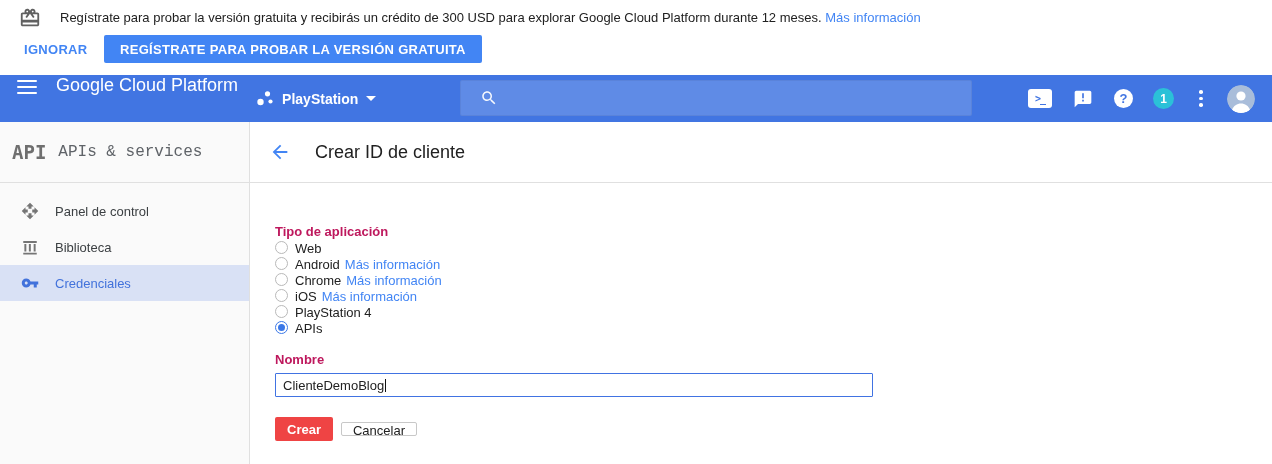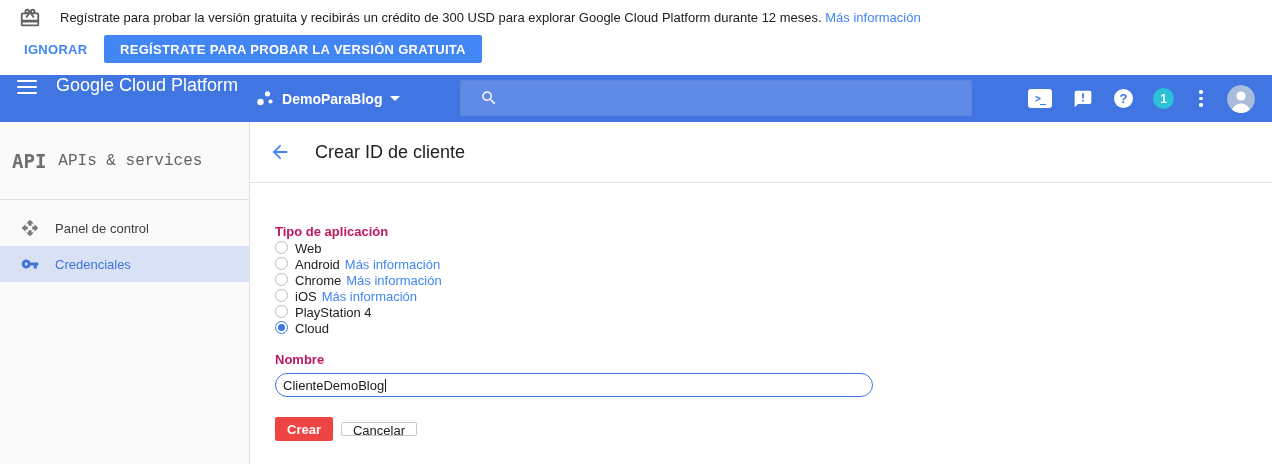--- a/index.html
+++ b/index.html
@@ -46,21 +46,21 @@
     color:#4175e2; font-size:13px; font-weight:700; }
   .notif-badge { width:21px; height:21px; margin-left:20px; background:#2bc1d8; border-radius:50%;
     color:#fff; font-size:12px; font-weight:700; display:flex; align-items:center; justify-content:center; }
   .more-dots { margin-left:20px; width:14px; display:flex; flex-direction:column; align-items:center; gap:3px; }
   .more-dots i { width:3.5px; height:3.5px; background:#fff; border-radius:50%; }
   .avatar { width:28px; height:28px; margin-left:19px; border-radius:50%; overflow:hidden; }
 
   
   .page-body { display:flex; height:342px; }
   .sidebar { width:250px; background:#fafafa; border-right:1px solid #e0e0e0; }
-  .side-head { height:78px; border-bottom:1px solid #e0e0e0; display:flex; align-items:center; }
+  .side-head { height:61px; border-bottom:1px solid #e0e0e0; display:flex; align-items:center; }
   .api-glyph { font-family:"DejaVu Sans Mono", monospace; font-weight:700; font-size:19px;
     color:#6f6f6f; margin-left:12px; }
   .side-title { font-size:16px; color:#5f6368; margin-left:12px;font-family:Liberation Mono, monospace; }
   .side-nav { padding-top:10px; }
   .nav-item { height:36px; display:flex; align-items:center; padding-left:21px;
     font-size:13px; color:#3c4043; cursor:pointer; }
   .nav-item svg { width:18px; height:18px; fill:#757575; flex:none; }
   .nav-label { margin-left:16px; }
   .nav-item.selected { background:#d9e1f5; color:#4272db; }
   .nav-item.selected svg { fill:#4272db; }
@@ -78,21 +78,21 @@
   .opt { display:flex; align-items:flex-start; height:16px; font-size:13px; color:#212121; cursor:pointer; }
   .radio { width:13px; height:13px; border:1px solid #b9b9b9; border-radius:50%;
     margin-right:7px; position:relative; flex:none; }
   .opt.checked .radio { border-color:#3b78e7; }
   .opt.checked .radio::after { content:""; position:absolute; left:2px; top:2px; right:2px;
     bottom:2px; background:#3b78e7; border-radius:50%; }
   .opt-link { color:#4285f4; margin-left:5px; text-decoration:none; cursor:pointer; }
   .opt-link:empty { display:none; }
   .name-label { margin-top:15px; }
   .name-input { margin-top:6px; width:598px; height:24px; border:1.5px solid #4173e2;
-    border-radius:12px; display:flex; align-items:center; padding:0 7px; font-size:13px;
+    border-radius:1px; display:flex; align-items:center; padding:0 7px; font-size:13px;
     color:#212121; cursor:text; background:#fff; }
   .caret { width:1px; height:13px; background:#111; margin-left:1px; }
   .actions { margin-top:20px; display:flex; align-items:center; }
   .btn-create { height:24px; padding:0 12px; background:#ef4444; color:#fff; font-size:13px;
     font-weight:700; border:none; border-radius:2px; font-family:inherit; cursor:pointer; }
   .btn-cancel { height:14px; padding:0 11px; margin-left:8px; background:#fff; color:#212121;
     font-size:13px; border:1px solid #c8c8c8; border-radius:2px; font-family:inherit; cursor:pointer; }
 </style>
 </head>
 <body>
@@ -115,21 +115,21 @@
       <span></span>
       <span></span>
     </button>
   <span class="product-name">Google Cloud Platform</span>
   <div class="project-picker">
     <svg class="project-icon" viewBox="0 0 20 20">
       <circle cx="5.5" cy="13" r="3.2"></circle>
         <circle cx="12.5" cy="4.8" r="2.6"></circle>
         <circle cx="15.5" cy="12.5" r="2.1"></circle>
     </svg>
-    <span class="project-name">DemoParaBlog</span>
+    <span class="project-name">PlayStation</span>
     <span class="caret-down"></span>
   </div>
   <div class="searchbox">
     <svg class="search-icon" viewBox="0 0 24 24">
       <path d="M15.5 14h-.79l-.28-.27C15.41 12.59 16 11.11 16 9.5 16 5.91 13.09 3 9.5 3S3 5.91 3 9.5 5.91 16 9.5 16c1.61 0 3.09-.59 4.23-1.57l.27.28v.79l5 4.99L20.49 19l-4.99-5zm-6 0C7.01 14 5 11.99 5 9.5S7.01 5 9.5 5 14 7.01 14 9.5 11.99 14 9.5 14z"></path>
     </svg>
     <input class="search-input" value="" style="">
   </div>
   <div class="appbar-right">
     <div class="abar-ico shell-icon">&gt;_</div>
@@ -162,20 +162,26 @@
       <span class="api-glyph">API</span>
       <span class="side-title">APIs &amp; services</span>
     </div>
     <nav class="side-nav">
       <div class="nav-item">
         <svg viewBox="0 0 24 24">
             <path d="M10 9h4V6h3l-5-5-5 5h3v3zm-1 1H6V7l-5 5 5 5v-3h3v-4zm14 2l-5-5v3h-3v4h3v3l5-5zm-9 3h-4v3H7l5 5 5-5h-3v-3z"></path>
           </svg>
         <span class="nav-label">Panel de control</span>
       </div>
+      <div class="nav-item">
+        <svg viewBox="0 0 24 24">
+            <path d="M3 4h18v2.5H3zM4.5 8h2.6v10H4.5zm6 0h2.6v10h-2.6zm6.4 0h2.6v10h-2.6zM3 19.5h18V22H3z"></path>
+          </svg>
+        <span class="nav-label">Biblioteca</span>
+      </div>
       <div class="nav-item selected">
         <svg viewBox="0 0 24 24">
             <path d="M12.65 10C11.83 7.67 9.61 6 7 6c-3.31 0-6 2.69-6 6s2.69 6 6 6c2.61 0 4.83-1.67 5.65-4H17v4h4v-4h2v-4H12.65zM7 14c-1.1 0-2-.9-2-2s.9-2 2-2 2 .9 2 2-.9 2-2 2z"></path>
           </svg>
         <span class="nav-label">Credenciales</span>
       </div>
     </nav>
   </aside>
 
   <main class="main">
@@ -212,21 +218,21 @@
           <span>iOS</span>
           <a class="opt-link">Más información</a>
         </div>
         <div class="opt">
           <span class="radio"></span>
           <span>PlayStation 4</span>
 
         </div>
         <div class="opt checked">
           <span class="radio"></span>
-          <span>Cloud</span>
+          <span>APIs</span>
 
         </div>
       </div>
 
       <div class="field-label name-label">Nombre</div>
       <div class="name-input">
         <span>ClienteDemoBlog</span>
         <span class="caret"></span>
       </div>
 

